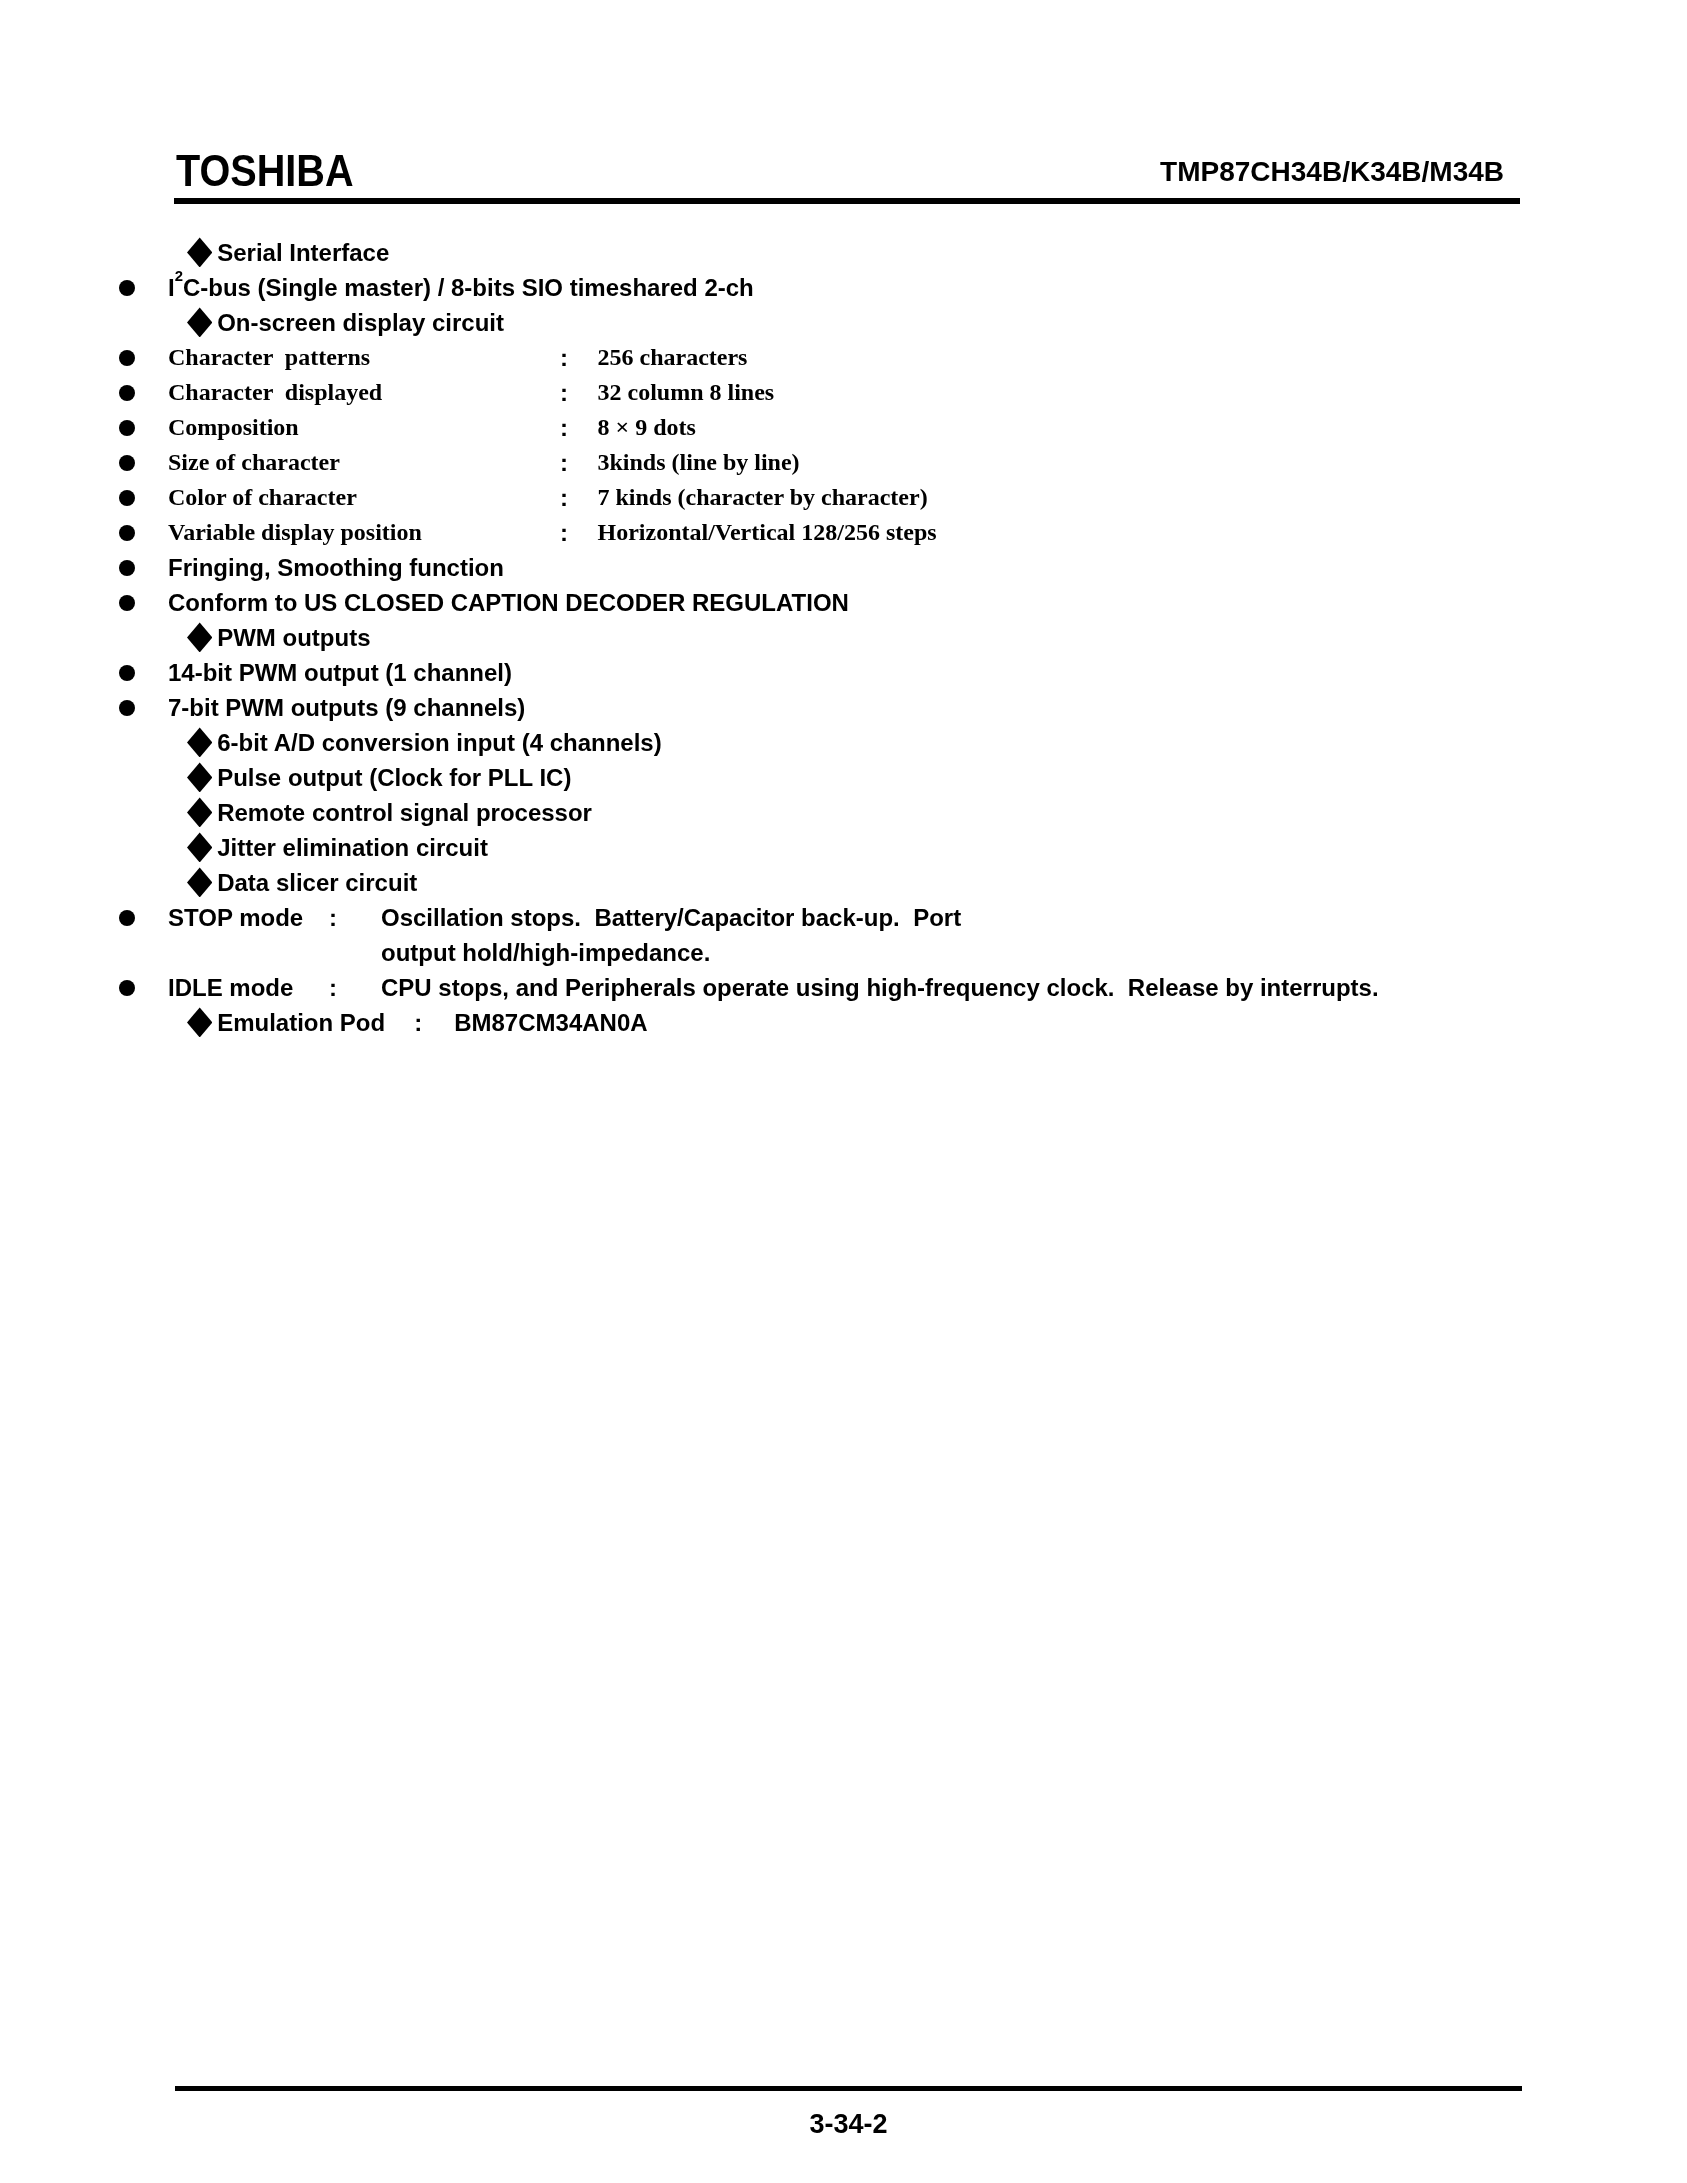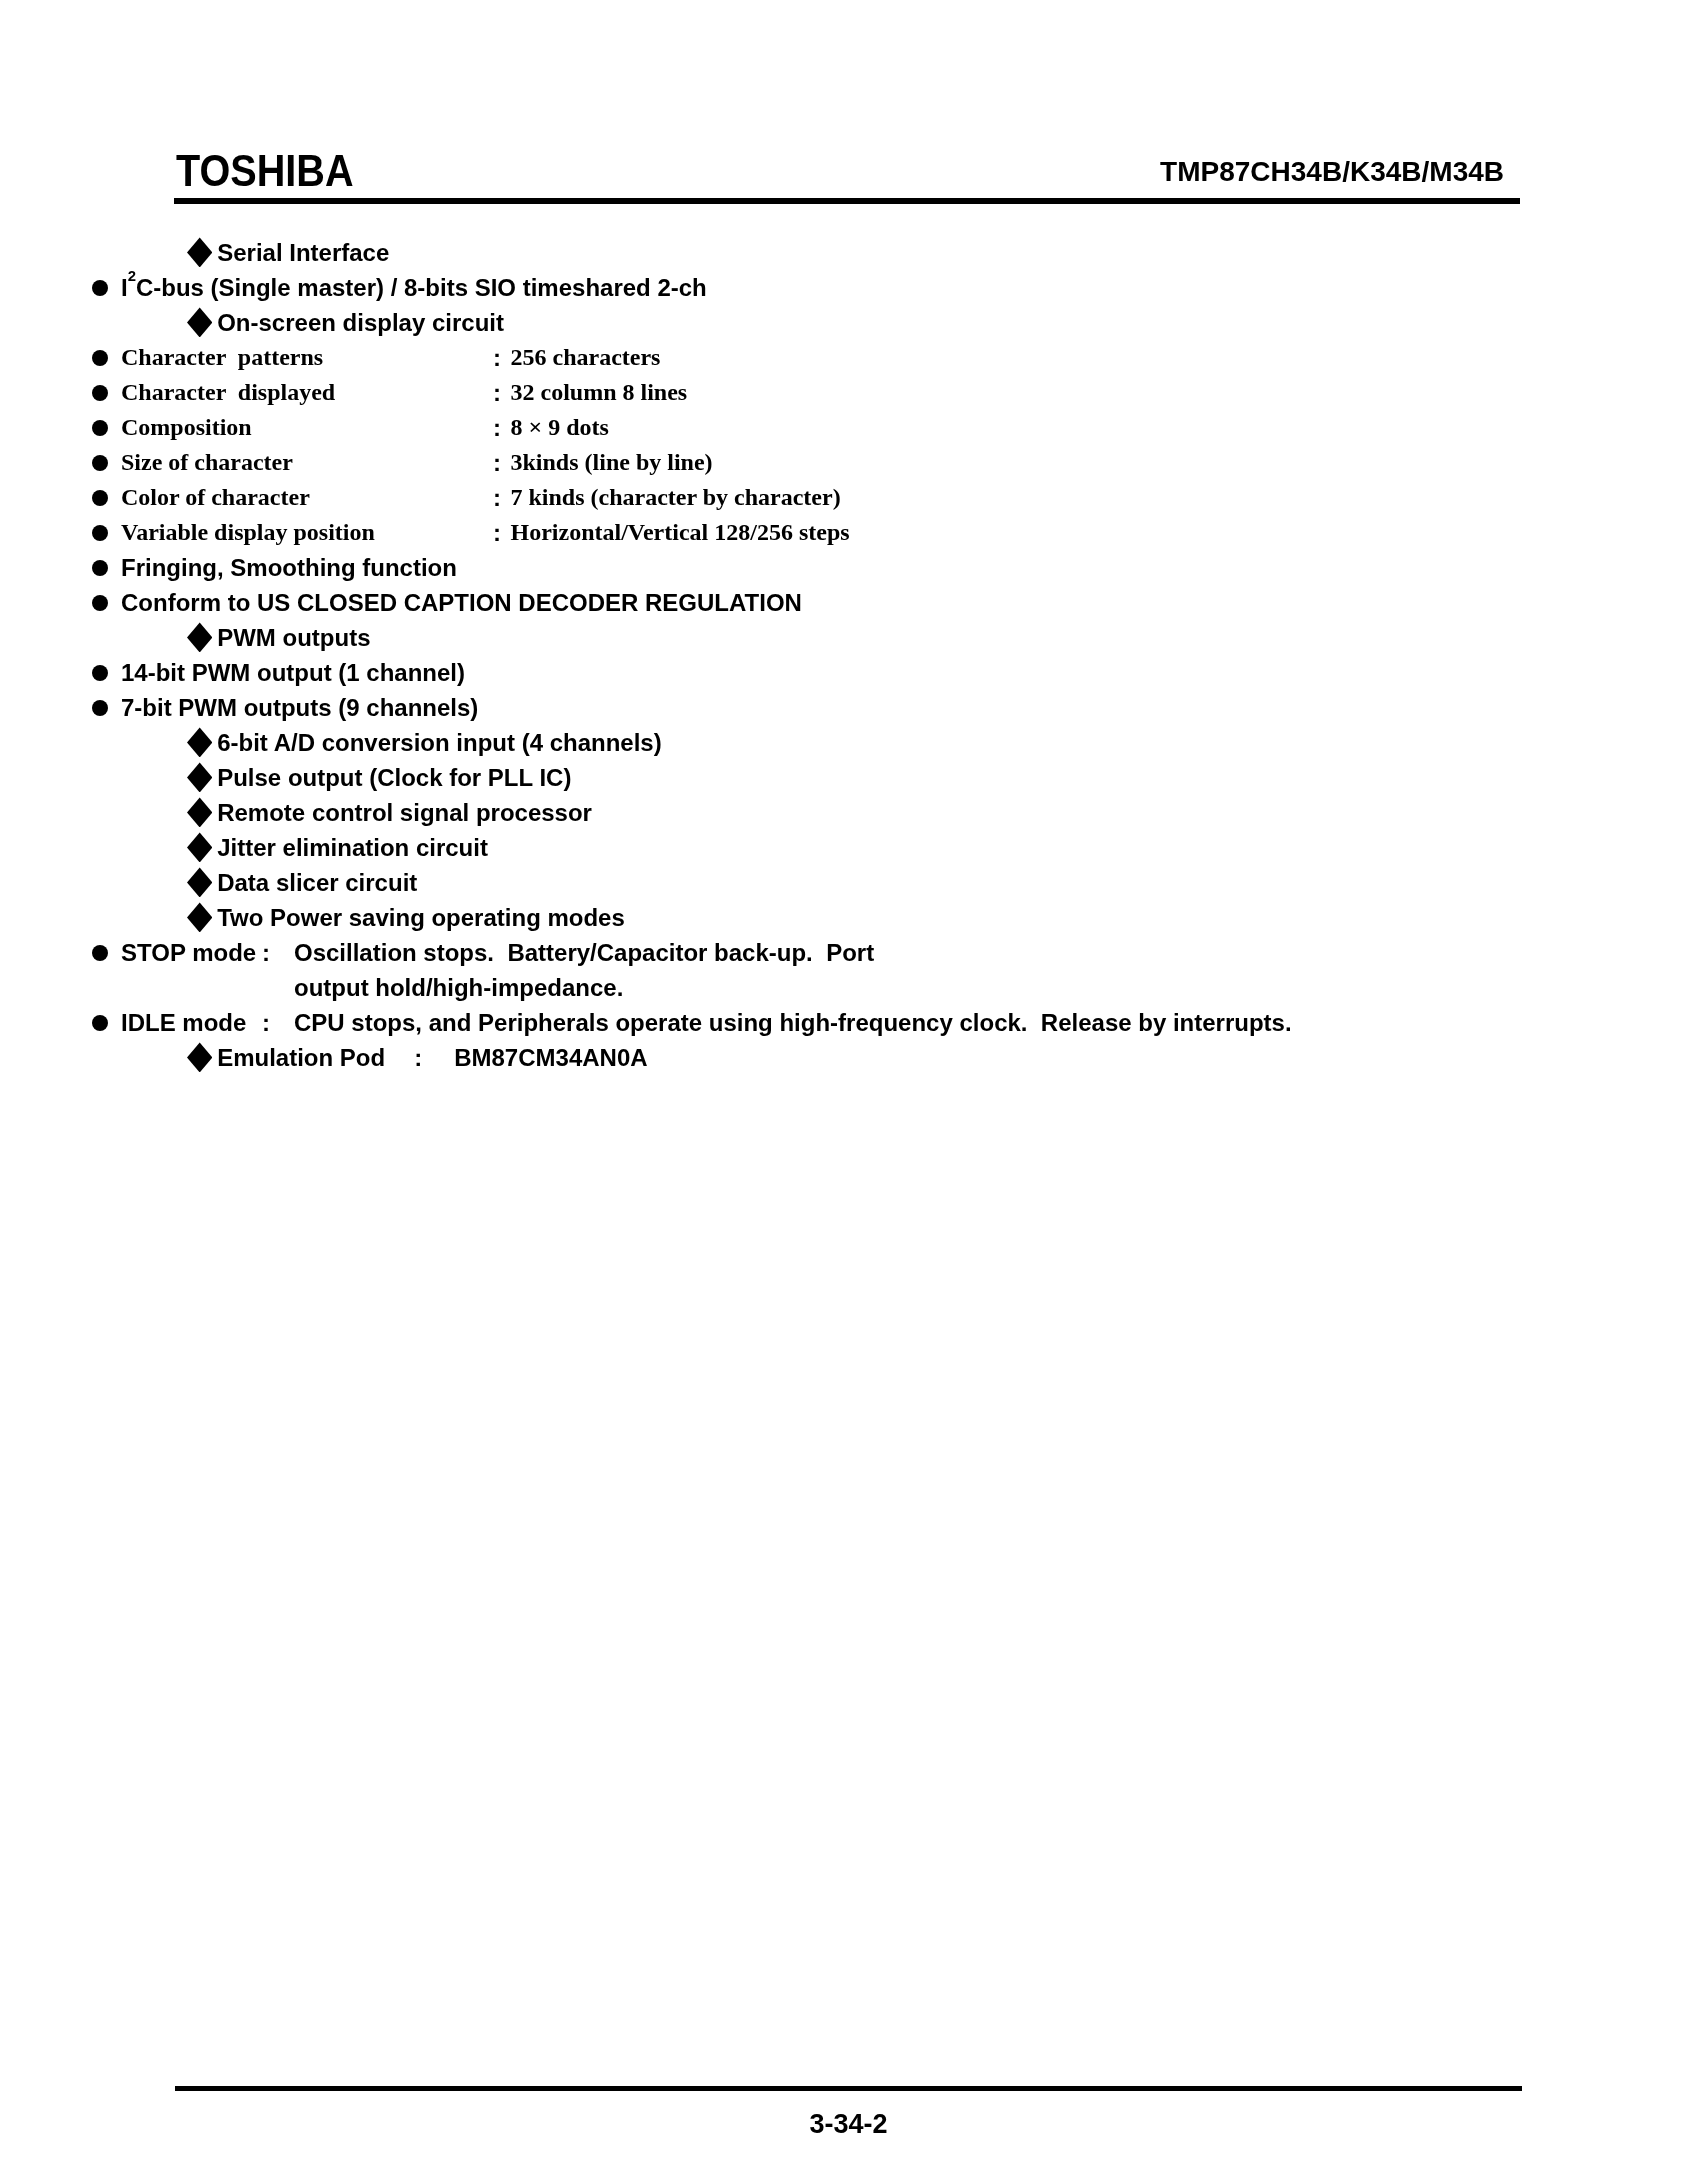--- a/index.html
+++ b/index.html
@@ -29,21 +29,21 @@
   }
   
   .features{
     --lh:35px;
     position:absolute;left:0;top:235px;width:1687px;
     font-size:24px;font-weight:600;
   }
   .row{display:flex;align-items:flex-start;}
   .row > *{line-height:var(--lh);}
   .row.h1,.row.h1kv{padding-left:187px;}
-  .row.bullet,.row.spec,.row.mode{padding-left:92px;}
+  .row.bullet,.row.spec,.row.mode{padding-left:119px;gap:20px;}
   .diamond{
     flex:0 0 25.4px;width:25.4px;height:30px;
     margin:2.4px 4.8px 0 0;
     background:#000;
     clip-path:polygon(50% 0,100% 50%,50% 100%,0 50%);
   }
   .dotwrap{flex:0 0 29px;display:flex;align-items:center;height:var(--lh);}
   .dot{width:16px;height:16px;border-radius:50%;background:#000;}
   .txt{white-space:pre;}
   .txt sup{font-size:0.62em;position:relative;top:-0.42em;line-height:0;}
@@ -179,24 +179,20 @@
         <span class="txt">Remote control signal processor</span>
       </div>
       <div class="row h1">
         <span class="diamond"></span>
         <span class="txt">Jitter elimination circuit</span>
       </div>
       <div class="row h1">
         <span class="diamond"></span>
         <span class="txt">Data slicer circuit</span>
       </div>
-      <div class="row h1">
-        <span class="diamond"></span>
-        <span class="txt">Two Power saving operating modes</span>
-      </div>
       <div class="row mode">
         <span class="dotwrap">
           <span class="dot"></span>
         </span>
         <span class="mode-label">STOP mode</span>
         <span class="sep">:</span>
         <div class="mode-lines">
           <div class="mode-line">Oscillation stops.  Battery/Capacitor back-up.  Port</div>
           <div class="mode-line">output hold/high-impedance.</div>
         </div>

